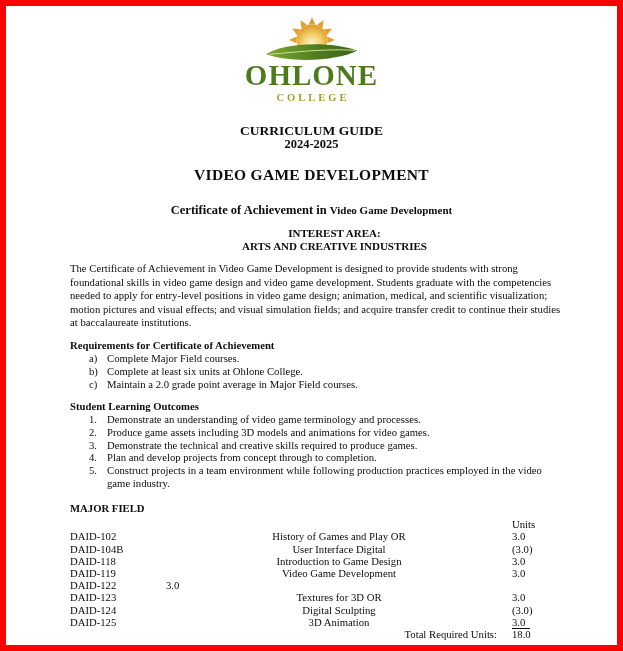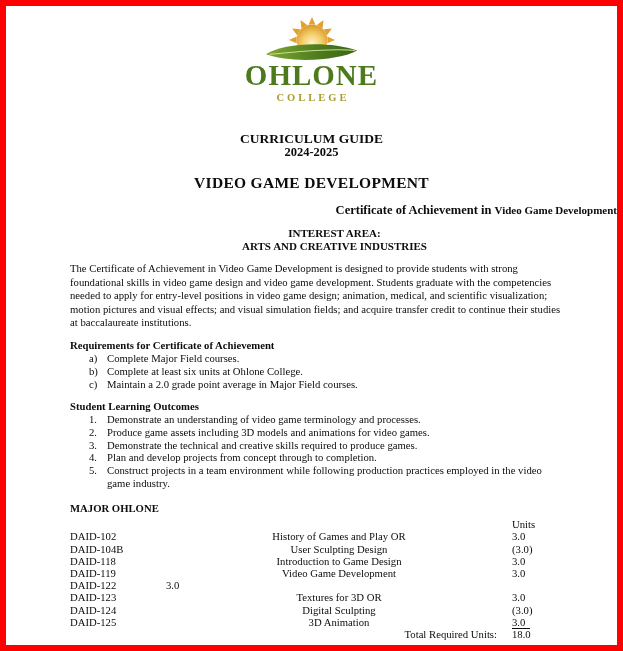--- a/index.html
+++ b/index.html
@@ -22,24 +22,24 @@
   .logo-name {
     font-size: 29px; font-weight: bold; color: #4c7a1d;
     letter-spacing: 1px; line-height: 27px; margin-top: 0;
   }
   .logo-sub {
     font-size: 10.5px; font-weight: bold; color: #a89b2d;
     letter-spacing: 3px; text-indent: 3px; line-height: 12px; margin-top: 3px;
   }
 
   
-  .h-guide   { margin-top: 28px; text-align: center; font-weight: bold; font-size: 13.5px; line-height: 14px; }
+  .h-guide   { margin-top: 20px; text-align: center; font-weight: bold; font-size: 13.5px; line-height: 14px; }
   .h-year    { text-align: center; font-weight: bold; font-size: 12.5px; line-height: 13.5px; }
   .h-program { margin-top: 15px; text-align: center; font-weight: bold; font-size: 15.5px; line-height: 16px; letter-spacing: 0.3px; }
-  .h-cert    { margin-top: 13px; text-align: right; font-weight: bold; font-size: 12.5px; line-height: 13.5px; }
+  .h-cert    { margin-top: 21px; text-align: center; font-weight: bold; font-size: 12.5px; line-height: 13.5px; }
   .h-cert .cert-prog { font-size: 11px; }
   .h-interest-block { margin-top: 10px; }
   .h-interest { text-align: center; font-weight: bold; font-size: 11px; line-height: 12.5px; margin-left: 46px; }
 
   
   .body-text {
     margin: 10px 56px 0 64px;
     font-size: 10.7px;
     line-height: 13.6px;
   }
@@ -147,32 +147,32 @@
       <div class="li">
           <span class="marker">4.</span>
           <span class="li-text">Plan and develop projects from concept through to completion.</span>
         </div>
       <div class="li">
           <span class="marker">5.</span>
           <span class="li-text">Construct projects in a team environment while following production practices employed in the video game industry.</span>
         </div>
     </div>
 
-    <div class="mf-heading">MAJOR OHLONE</div>
+    <div class="mf-heading">MAJOR FIELD</div>
     <div class="units-header">Units</div>
 
     <div>
       <div class="course-row">
           <span class="c-code">DAID-102</span>
           <span class="c-title">History of Games and Play OR</span>
           <span class="c-units">3.0</span>
         </div>
       <div class="course-row">
           <span class="c-code">DAID-104B</span>
-          <span class="c-title">User Sculpting Design</span>
+          <span class="c-title">User Interface Digital</span>
           <span class="c-units">(3.0)</span>
         </div>
       <div class="course-row">
           <span class="c-code">DAID-118</span>
           <span class="c-title">Introduction to Game Design</span>
           <span class="c-units">3.0</span>
         </div>
       <div class="course-row">
           <span class="c-code">DAID-119</span>
           <span class="c-title">Video Game Development</span>

